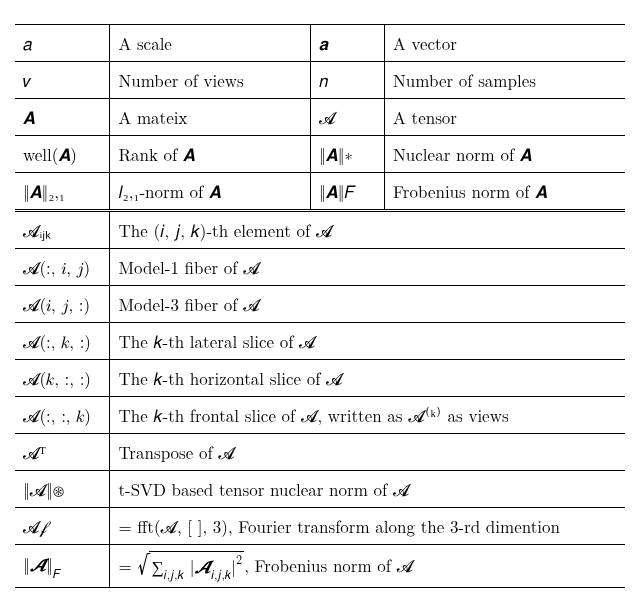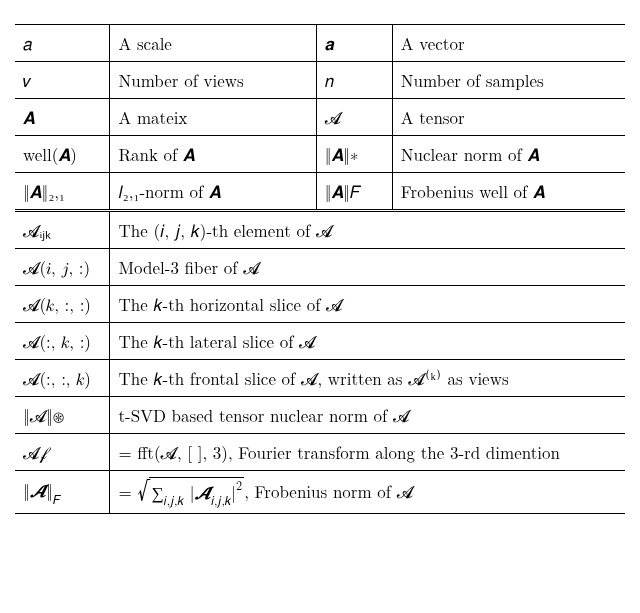--- a/index.html
+++ b/index.html
@@ -81,42 +81,50 @@
   <tr class="hr-top">
     <td class="sep-r">well(𝑨)</td>
     <td class="sep-r">Rank of 𝑨</td>
     <td class="sep-r">‖𝑨‖∗</td>
     <td>Nuclear norm of 𝑨</td>
   </tr>
   <tr class="hr-top">
     <td class="sep-r">‖𝑨‖₂,₁</td>
     <td class="sep-r">𝑙₂,₁-norm of 𝑨</td>
     <td class="sep-r">‖𝑨‖𝐹</td>
-    <td>Frobenius well of 𝑨</td>
+    <td>Frobenius norm of 𝑨</td>
   </tr>
 
   <tr class="dbl-top">
     <td class="sep-r">𝓐ᵢⱼₖ</td>
     <td colspan="3">The (𝑖, 𝑗, 𝑘)-th element of 𝓐</td>
   </tr>
   <tr class="hr-top">
+    <td class="sep-r">𝓐(:, 𝑖, 𝑗)</td>
+    <td colspan="3">Model-1 fiber of 𝓐</td>
+  </tr>
+  <tr class="hr-top">
     <td class="sep-r">𝓐(𝑖, 𝑗, :)</td>
     <td colspan="3">Model-3 fiber of 𝓐</td>
+  </tr>
+  <tr class="hr-top">
+    <td class="sep-r">𝓐(:, 𝑘, :)</td>
+    <td colspan="3">The 𝑘-th lateral slice of 𝓐</td>
   </tr>
   <tr class="hr-top">
     <td class="sep-r">𝓐(𝑘, :, :)</td>
     <td colspan="3">The 𝑘-th horizontal slice of 𝓐</td>
   </tr>
   <tr class="hr-top">
-    <td class="sep-r">𝓐(:, 𝑘, :)</td>
-    <td colspan="3">The 𝑘-th lateral slice of 𝓐</td>
+    <td class="sep-r">𝓐(:, :, 𝑘)</td>
+    <td colspan="3">The 𝑘-th frontal slice of 𝓐, written as 𝓐⁽ᵏ⁾ as views</td>
   </tr>
   <tr class="hr-top">
-    <td class="sep-r">𝓐(:, :, 𝑘)</td>
-    <td colspan="3">The 𝑘-th frontal slice of 𝓐, written as 𝓐⁽ᵏ⁾ as views</td>
+    <td class="sep-r">𝓐ᵀ</td>
+    <td colspan="3">Transpose of 𝓐</td>
   </tr>
   <tr class="hr-top">
     <td class="sep-r">‖𝓐‖⊛</td>
     <td colspan="3">t-SVD based tensor nuclear norm of 𝓐</td>
   </tr>
   <tr class="hr-top">
     <td class="sep-r">𝓐𝒻</td>
     <td colspan="3">= fft(𝓐, [ ], 3), Fourier transform along the 3-rd dimention</td>
   </tr>
 

